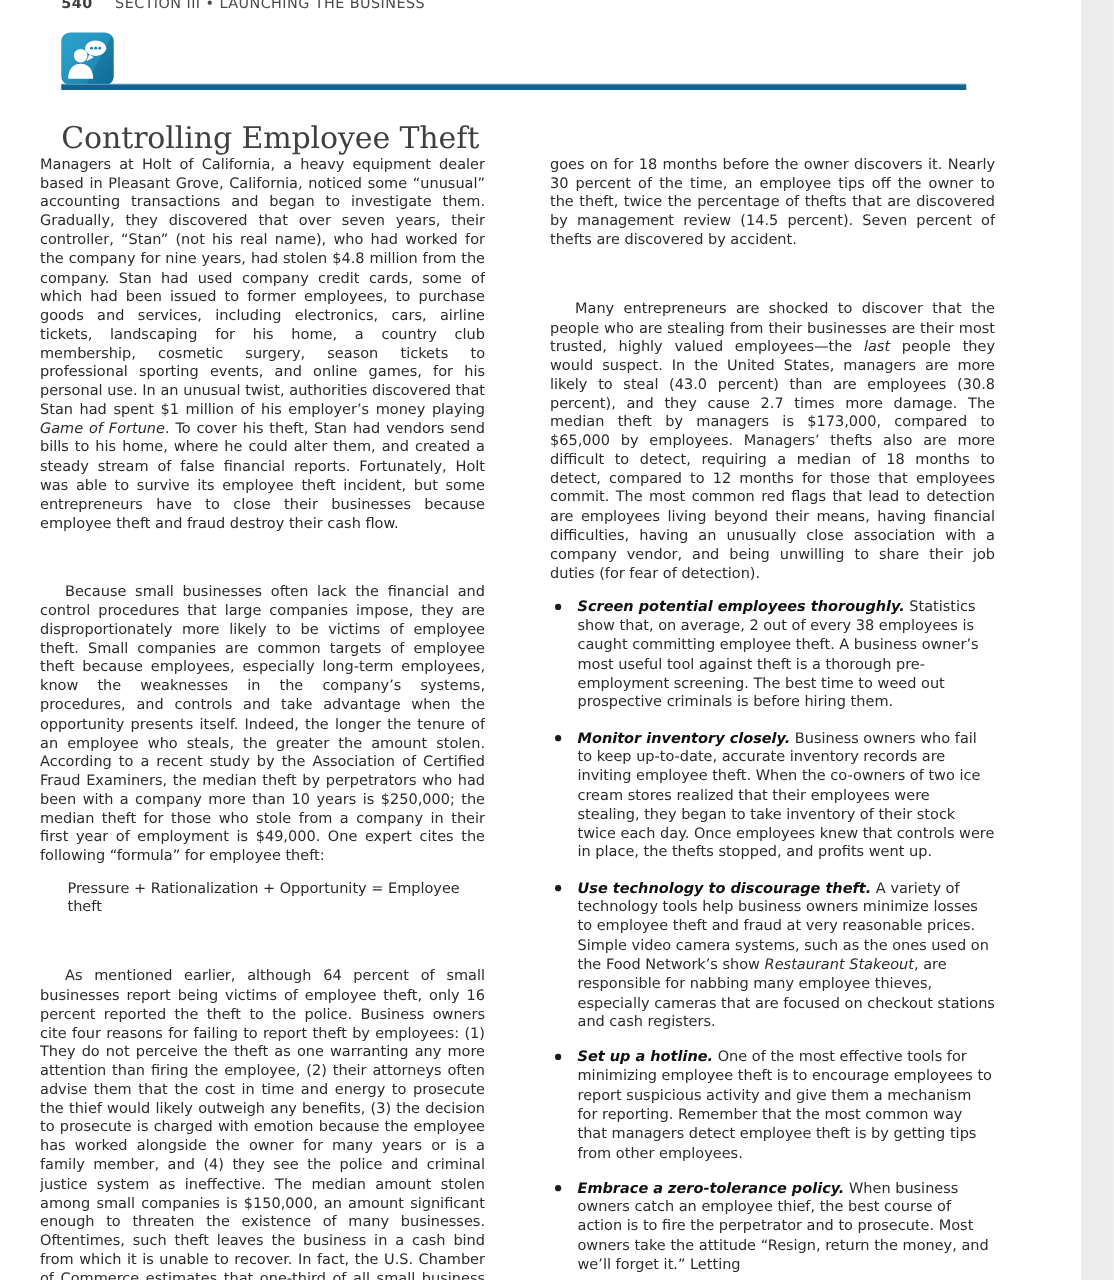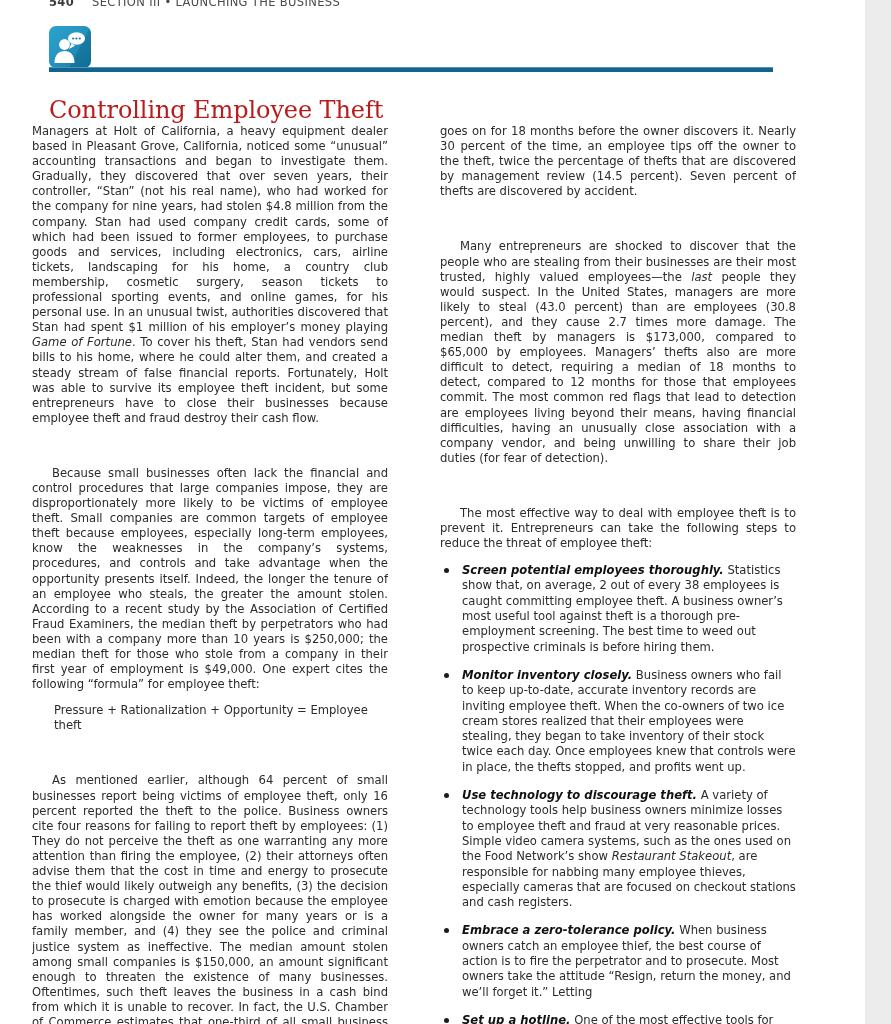--- a/index.html
+++ b/index.html
@@ -120,21 +120,21 @@
   }
 
   
   .article-title {
     position: absolute;
     top: 80px;
     left: 49px;
     font-family: "DejaVu Serif", serif;
     font-size: 24px;
     font-weight: normal;
-    color: #b91c1c;
+    color: #404040;
     letter-spacing: -0.1px;
     white-space: nowrap;
     text-align: center;
   }
 
   
   .columns {
     position: absolute;
     top: 124px;
     left: 32px;
@@ -246,21 +246,20 @@
       <p class="indent"><span>As mentioned earlier, although 64 percent of small businesses report being victims of employee theft, only 16 percent reported the theft to the police. Business owners cite four reasons for failing to report theft by employees: (1) They do not perceive the theft as one warranting any more attention than firing the employee, (2) their attorneys often advise them that the cost in time and energy to prosecute the thief would likely outweigh any benefits, (3) the decision to prosecute is charged with emotion because the employee has worked alongside the owner for many years or is a family member, and (4) they see the police and criminal justice system as ineffective. The median amount stolen among small companies is $150,000, an amount significant enough to threaten the existence of many businesses. Oftentimes, such theft leaves the business in a cash bind from which it is unable to recover. In fact, the U.S. Chamber of Commerce estimates that one-third of all small business bankruptcies result from employee theft. In small businesses, the typical fraud</span></p>
 
     </div>
 
     <div class="col col-right">
 
       <p><span>goes on for 18 months before the owner discovers it. Nearly 30 percent of the time, an employee tips off the owner to the theft, twice the percentage of thefts that are discovered by management review (14.5 percent). Seven percent of thefts are discovered by accident.</span></p>
 
       <p class="indent"><span>Many entrepreneurs are shocked to discover that the people who are stealing from their businesses are their most trusted, highly valued employees—the </span><em class="ital">last</em><span> people they would suspect. In the United States, managers are more likely to steal (43.0 percent) than are employees (30.8 percent), and they cause 2.7 times more damage. The median theft by managers is $173,000, compared to $65,000 by employees. Managers’ thefts also are more difficult to detect, requiring a median of 18 months to detect, compared to 12 months for those that employees commit. The most common red flags that lead to detection are employees living beyond their means, having financial difficulties, having an unusually close association with a company vendor, and being unwilling to share their job duties (for fear of detection).</span></p>
 
-      <p class="indent"><span>The most effective way to deal with employee theft is to prevent it. Entrepreneurs can take the following steps to reduce the threat of employee theft:</span></p>
 
       <div class="tips-wrap">
         <ul class="tips">
 
           <li>
             <span class="bullet-dot"></span>
             <span class="lead">Screen potential employees thoroughly.</span><span> Statistics show that, on average, 2 out of every 38 employees is caught committing employee theft. A business owner’s most useful tool against theft is a thorough pre-employment screening. The best time to weed out prospective criminals is before hiring them.</span>
           </li>
 
           <li>
@@ -268,26 +267,26 @@
             <span class="lead">Monitor inventory closely.</span><span> Business owners who fail to keep up-to-date, accurate inventory records are inviting employee theft. When the co-owners of two ice cream stores realized that their employees were stealing, they began to take inventory of their stock twice each day. Once employees knew that controls were in place, the thefts stopped, and profits went up.</span>
           </li>
 
           <li>
             <span class="bullet-dot"></span>
             <span class="lead">Use technology to discourage theft.</span><span> A variety of technology tools help business owners minimize losses to employee theft and fraud at very reasonable prices. Simple video camera systems, such as the ones used on the Food Network’s show </span><em class="ital">Restaurant Stakeout</em><span>, are responsible for nabbing many employee thieves, especially cameras that are focused on checkout stations and cash registers.</span>
           </li>
 
           <li>
             <span class="bullet-dot"></span>
+            <span class="lead">Set up a hotline.</span><span> One of the most effective tools for minimizing employee theft is to encourage employees to report suspicious activity and give them a mechanism for reporting. Remember that the most common way that managers detect employee theft is by getting tips from other employees.</span>
+          </li>
+
+          <li>
+            <span class="bullet-dot"></span>
             <span class="lead">Embrace a zero-tolerance policy.</span><span> When business owners catch an employee thief, the best course of action is to fire the perpetrator and to prosecute. Most owners take the attitude “Resign, return the money, and we’ll forget it.” Letting</span>
-          </li>
-
-          <li>
-            <span class="bullet-dot"></span>
-            <span class="lead">Set up a hotline.</span><span> One of the most effective tools for minimizing employee theft is to encourage employees to report suspicious activity and give them a mechanism for reporting. Remember that the most common way that managers detect employee theft is by getting tips from other employees.</span>
           </li>
 
         </ul>
       </div>
 
     </div>
 
   </div>
 </div>
 

